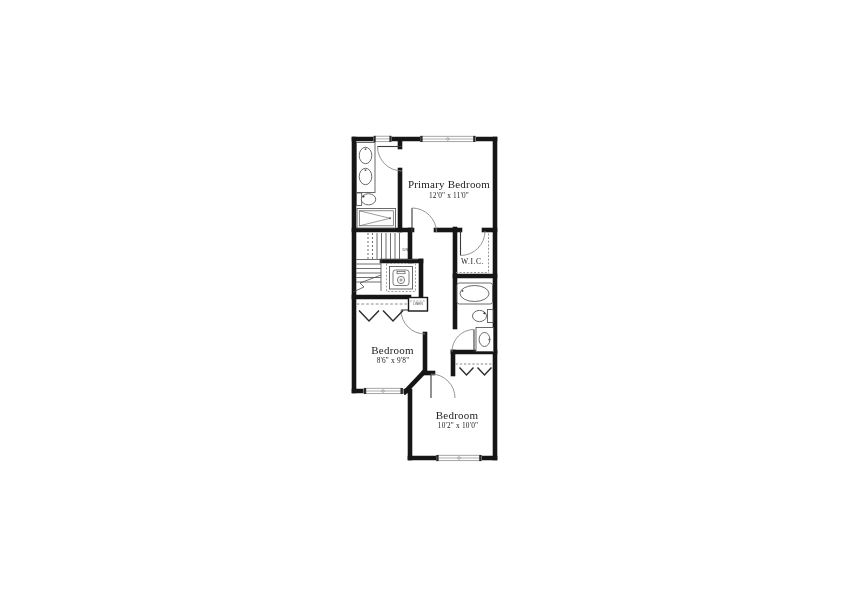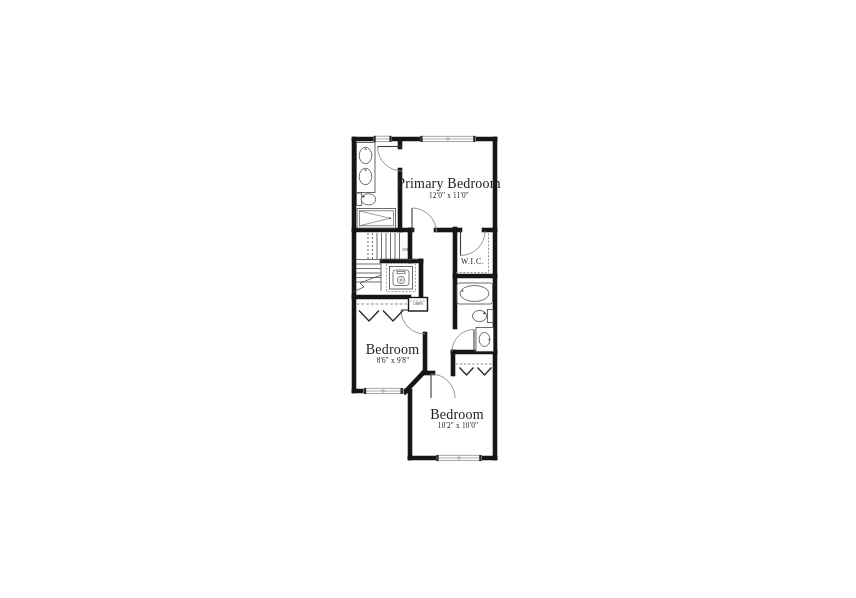--- a/index.html
+++ b/index.html
@@ -1,21 +1,21 @@
 <!DOCTYPE html>
 <html><head>
 <meta charset="utf-8">
 <style>
   html,body{margin:0;padding:0;background:#ffffff;}
   .page{position:relative;width:856px;height:598px;background:#ffffff;overflow:hidden;}
   svg{position:absolute;left:0;top:0;}
   .lbl{position:absolute;transform:translate(-50%,-50%);white-space:nowrap;
        font-family:"Liberation Serif","DejaVu Serif",serif;color:#222222;
        letter-spacing:0.2px;line-height:1;}
-  .room-name{font-size:14px;}
+  .room-name{font-size:11px;}
   .room-dims{font-size:7.3px;}
   .wic-name{font-size:7.6px;letter-spacing:0.5px;text-align:right;}
   .micro{font-family:"Liberation Sans","DejaVu Sans",sans-serif;color:#3a3a3a;}
   .dn{font-size:3.9px;letter-spacing:0.3px;}
   .linen{font-size:3.1px;letter-spacing:0.15px;}
 </style>
 </head>
 <body>
 
 <div class="page">

